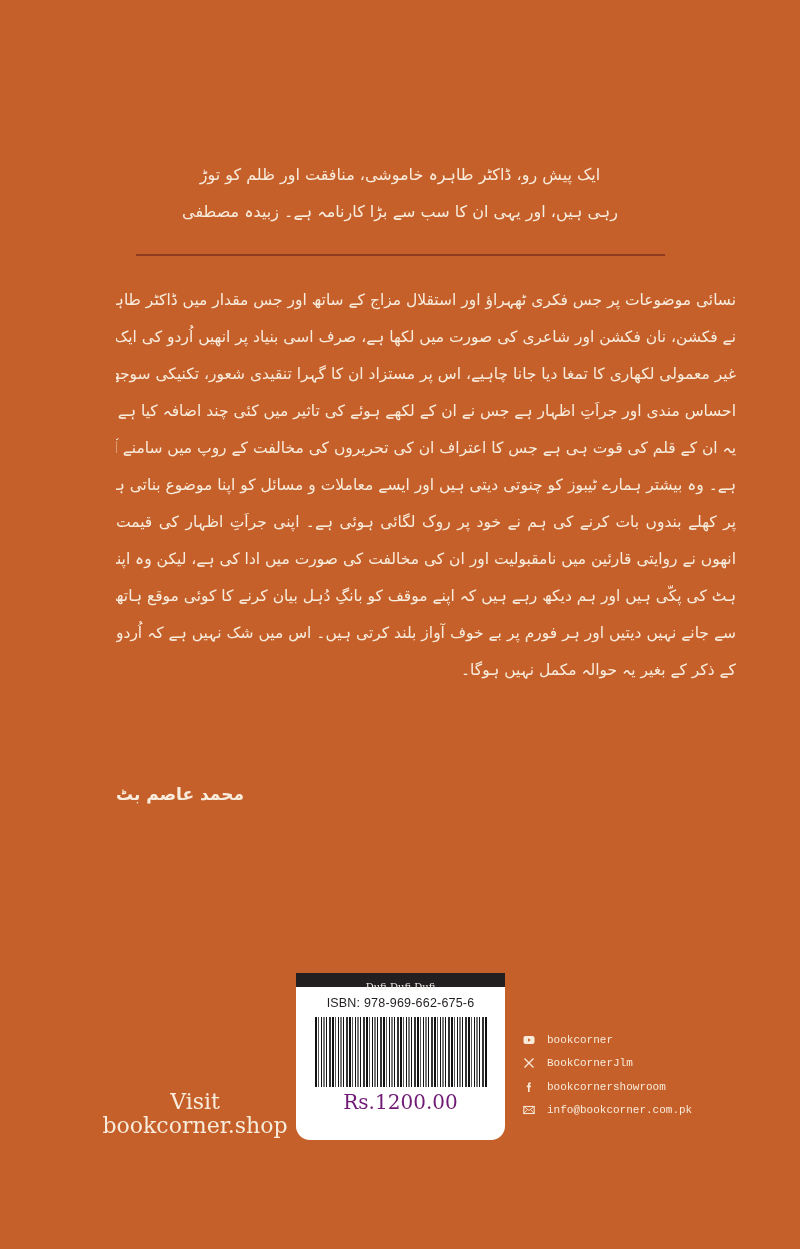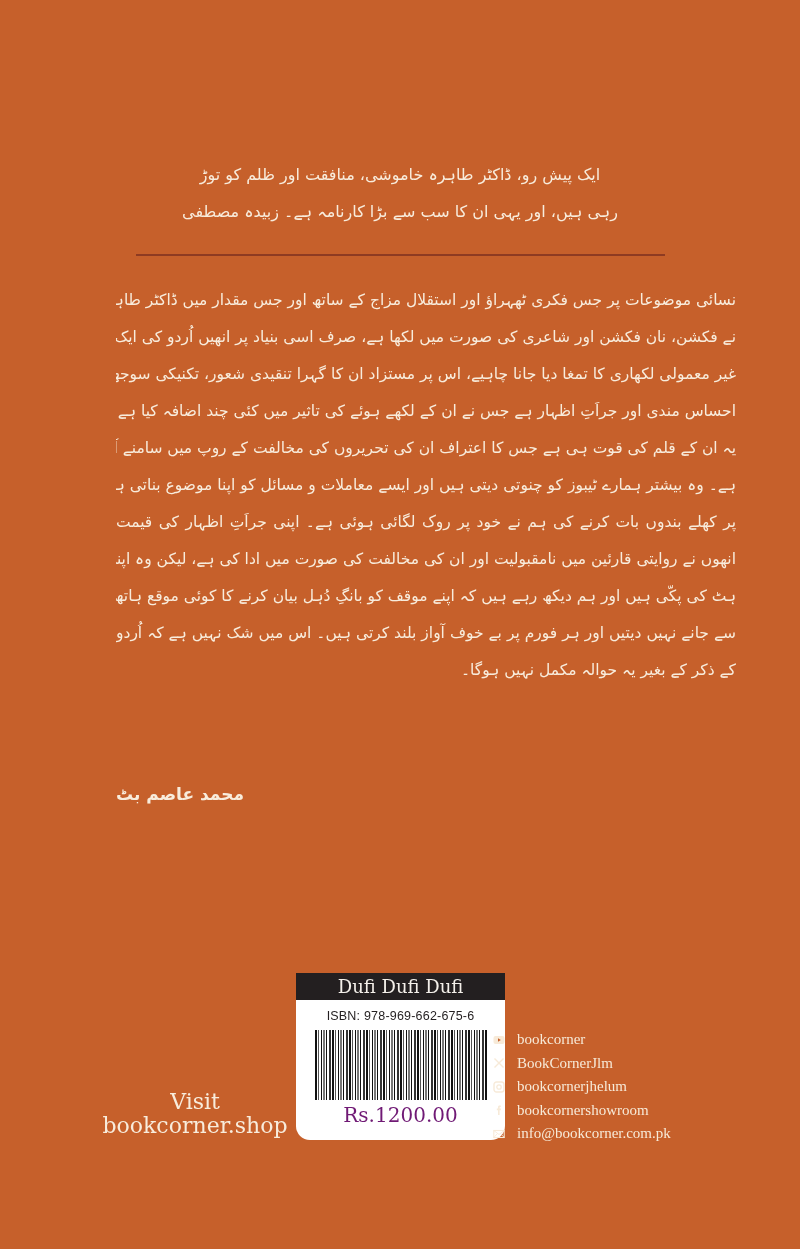--- a/index.html
+++ b/index.html
@@ -32,22 +32,22 @@
   .signature {
     position:absolute; top:784px; left:116px; width:620px;
     direction:rtl; text-align:left;
     font-family:"DejaVu Sans", sans-serif; font-size:17px; font-weight:bold; color:#f8ecdc;
   }
   .barcode-card {
     position:absolute; left:296px; top:973px; width:209px; height:167px;
     background:#ffffff; border-radius:0 0 14px 14px; overflow:hidden;
   }
   .barcode-head {
-    height:27px; background:#231f20; color:#f4f0ea;
-    font-family:"DejaVu Serif", serif; font-size:18px;
+    height:14px; background:#231f20; color:#f4f0ea;
+    font-family:"DejaVu Serif", serif; font-size:10px;
     text-align:center; line-height:27px;
   }
   .isbn {
     text-align:center; color:#231f20; font-size:12.5px;
     margin-top:9px; font-family:Liberation Sans, sans-serif; letter-spacing:0.2px;
   }
   .bars {
     margin:7px auto 0; width:172px; height:70px;
     background:repeating-linear-gradient(90deg,
       #111 0 2px, #fff 2px 3px, #555 3px 4px, #fff 4px 6px,
@@ -57,22 +57,22 @@
   .price {
     text-align:center; color:#701a75; font-size:20px;
     margin-top:3px; font-family:"DejaVu Serif", serif;
   }
   .visit {
     position:absolute; left:100px; top:1090px; width:190px;
     text-align:center; font-family:"DejaVu Serif", serif;
     font-size:22px; line-height:24px; color:#f8ecdc;
   }
   .social {
-    position:absolute; left:493px; top:1028px;
-    font-family:Liberation Serif, serif; font-size:15px; color:#f7ead8;
+    position:absolute; left:523px; top:1028px;
+    font-family:Liberation Mono, monospace; font-size:11px; color:#f7ead8;
   }
   .social .row { display:flex; align-items:center; height:23.5px; }
   .social .ico { width:12px; height:12px; margin-right:12px; display:flex; align-items:center; justify-content:center; }
   .social .ico svg { width:12px; height:12px; }
 </style>
 </head>
 <body>
 
 <div class="quote">
   <div>ایک پیش رو، ڈاکٹر طاہرہ خاموشی، منافقت اور ظلم کو توڑ</div>
@@ -123,29 +123,20 @@
     <span class="ico">
       <svg viewBox="0 0 12 12">
           <path d="M1.5 1.5 L10.5 10.5 M10.5 1.5 L1.5 10.5" stroke="#f7ead8" stroke-width="1.4"></path>
         </svg>
     </span>
     <span>BookCornerJlm</span>
   </div>
   <div class="row">
     <span class="ico">
       <svg viewBox="0 0 12 12">
-          <rect x="1" y="1" width="10" height="10" rx="2.5" fill="none" stroke="#f7ead8" stroke-width="1.4"></rect>
-          <circle cx="6" cy="6" r="2.2" fill="none" stroke="#f7ead8" stroke-width="1.3"></circle>
-        </svg>
-    </span>
-    <span>bookcornerjhelum</span>
-  </div>
-  <div class="row">
-    <span class="ico">
-      <svg viewBox="0 0 12 12">
           <path d="M7.8 1.5 H6.6 C5.6 1.5 5 2.2 5 3.2 V4.6 H3.8 V6.2 H5 V11 H6.6 V6.2 H7.8 L8 4.6 H6.6 V3.5 C6.6 3.2 6.8 3 7.1 3 H7.8Z" fill="#f7ead8"></path>
         </svg>
     </span>
     <span>bookcornershowroom</span>
   </div>
   <div class="row">
     <span class="ico">
       <svg viewBox="0 0 12 12">
           <rect x="0.8" y="2.5" width="10.4" height="7" fill="none" stroke="#f7ead8" stroke-width="1.1"></rect>
           <path d="M0.8 2.5 L6 6.5 L11.2 2.5 M0.8 9.5 L4.5 5.5 M11.2 9.5 L7.5 5.5" fill="none" stroke="#f7ead8" stroke-width="0.9"></path>

